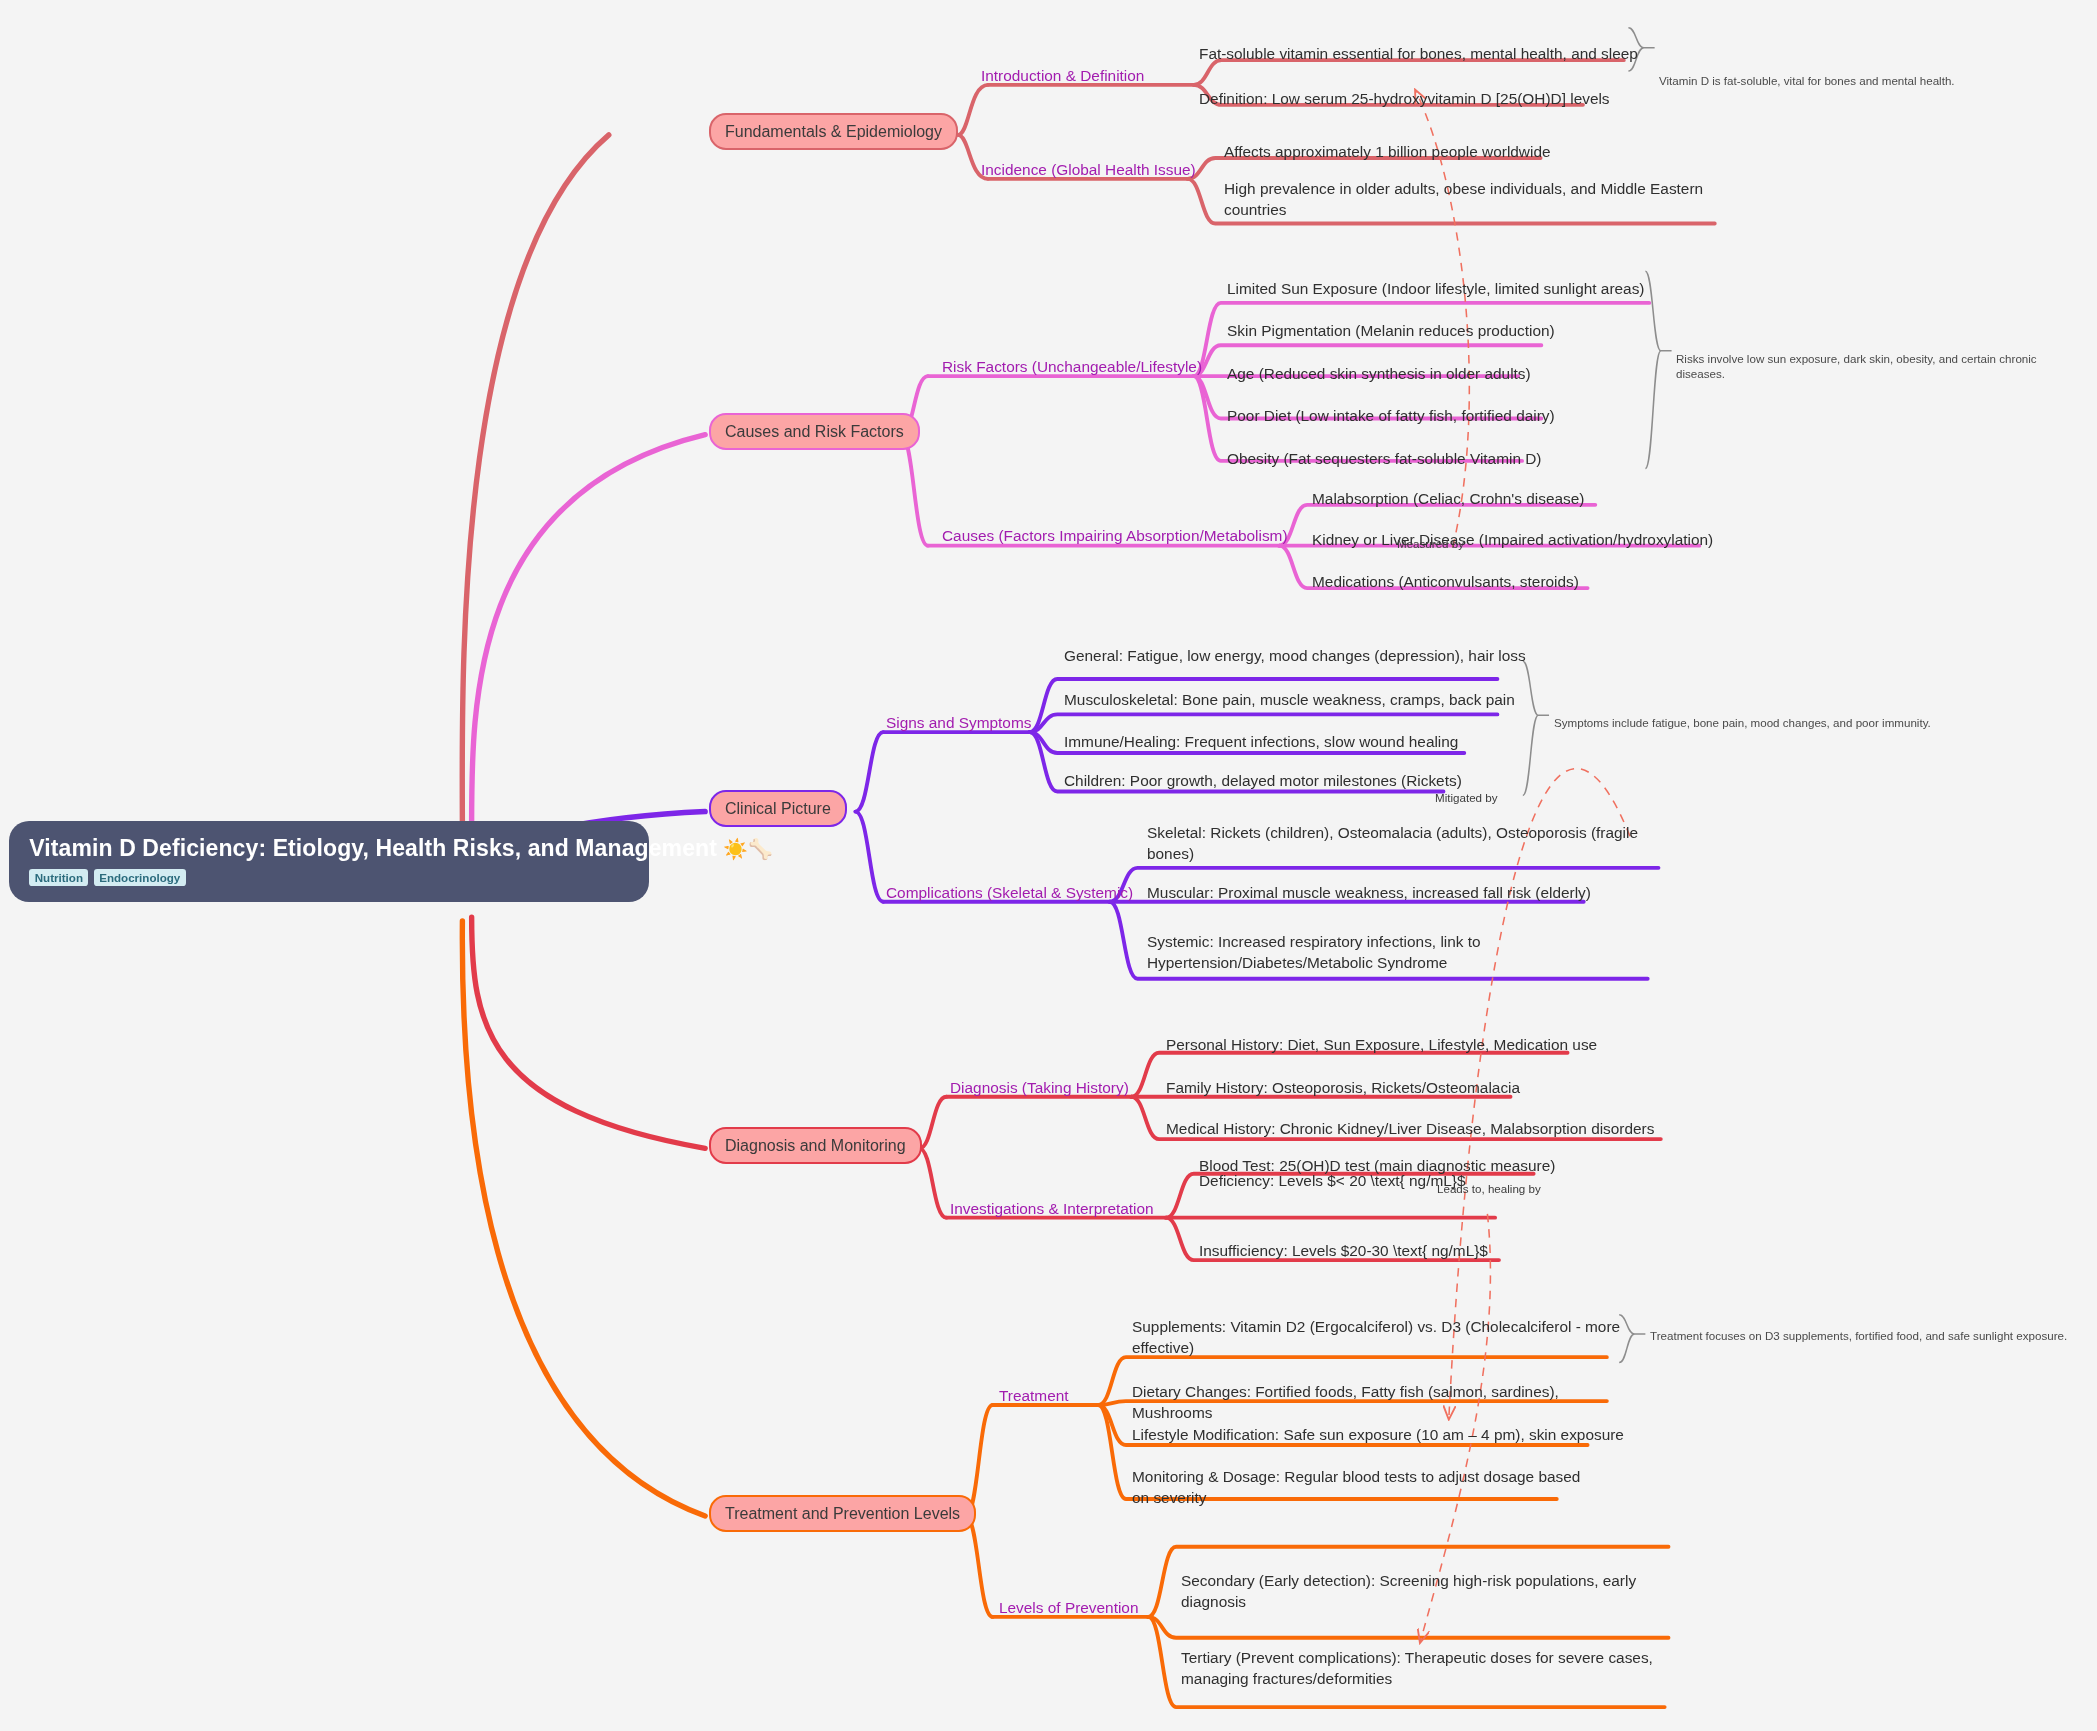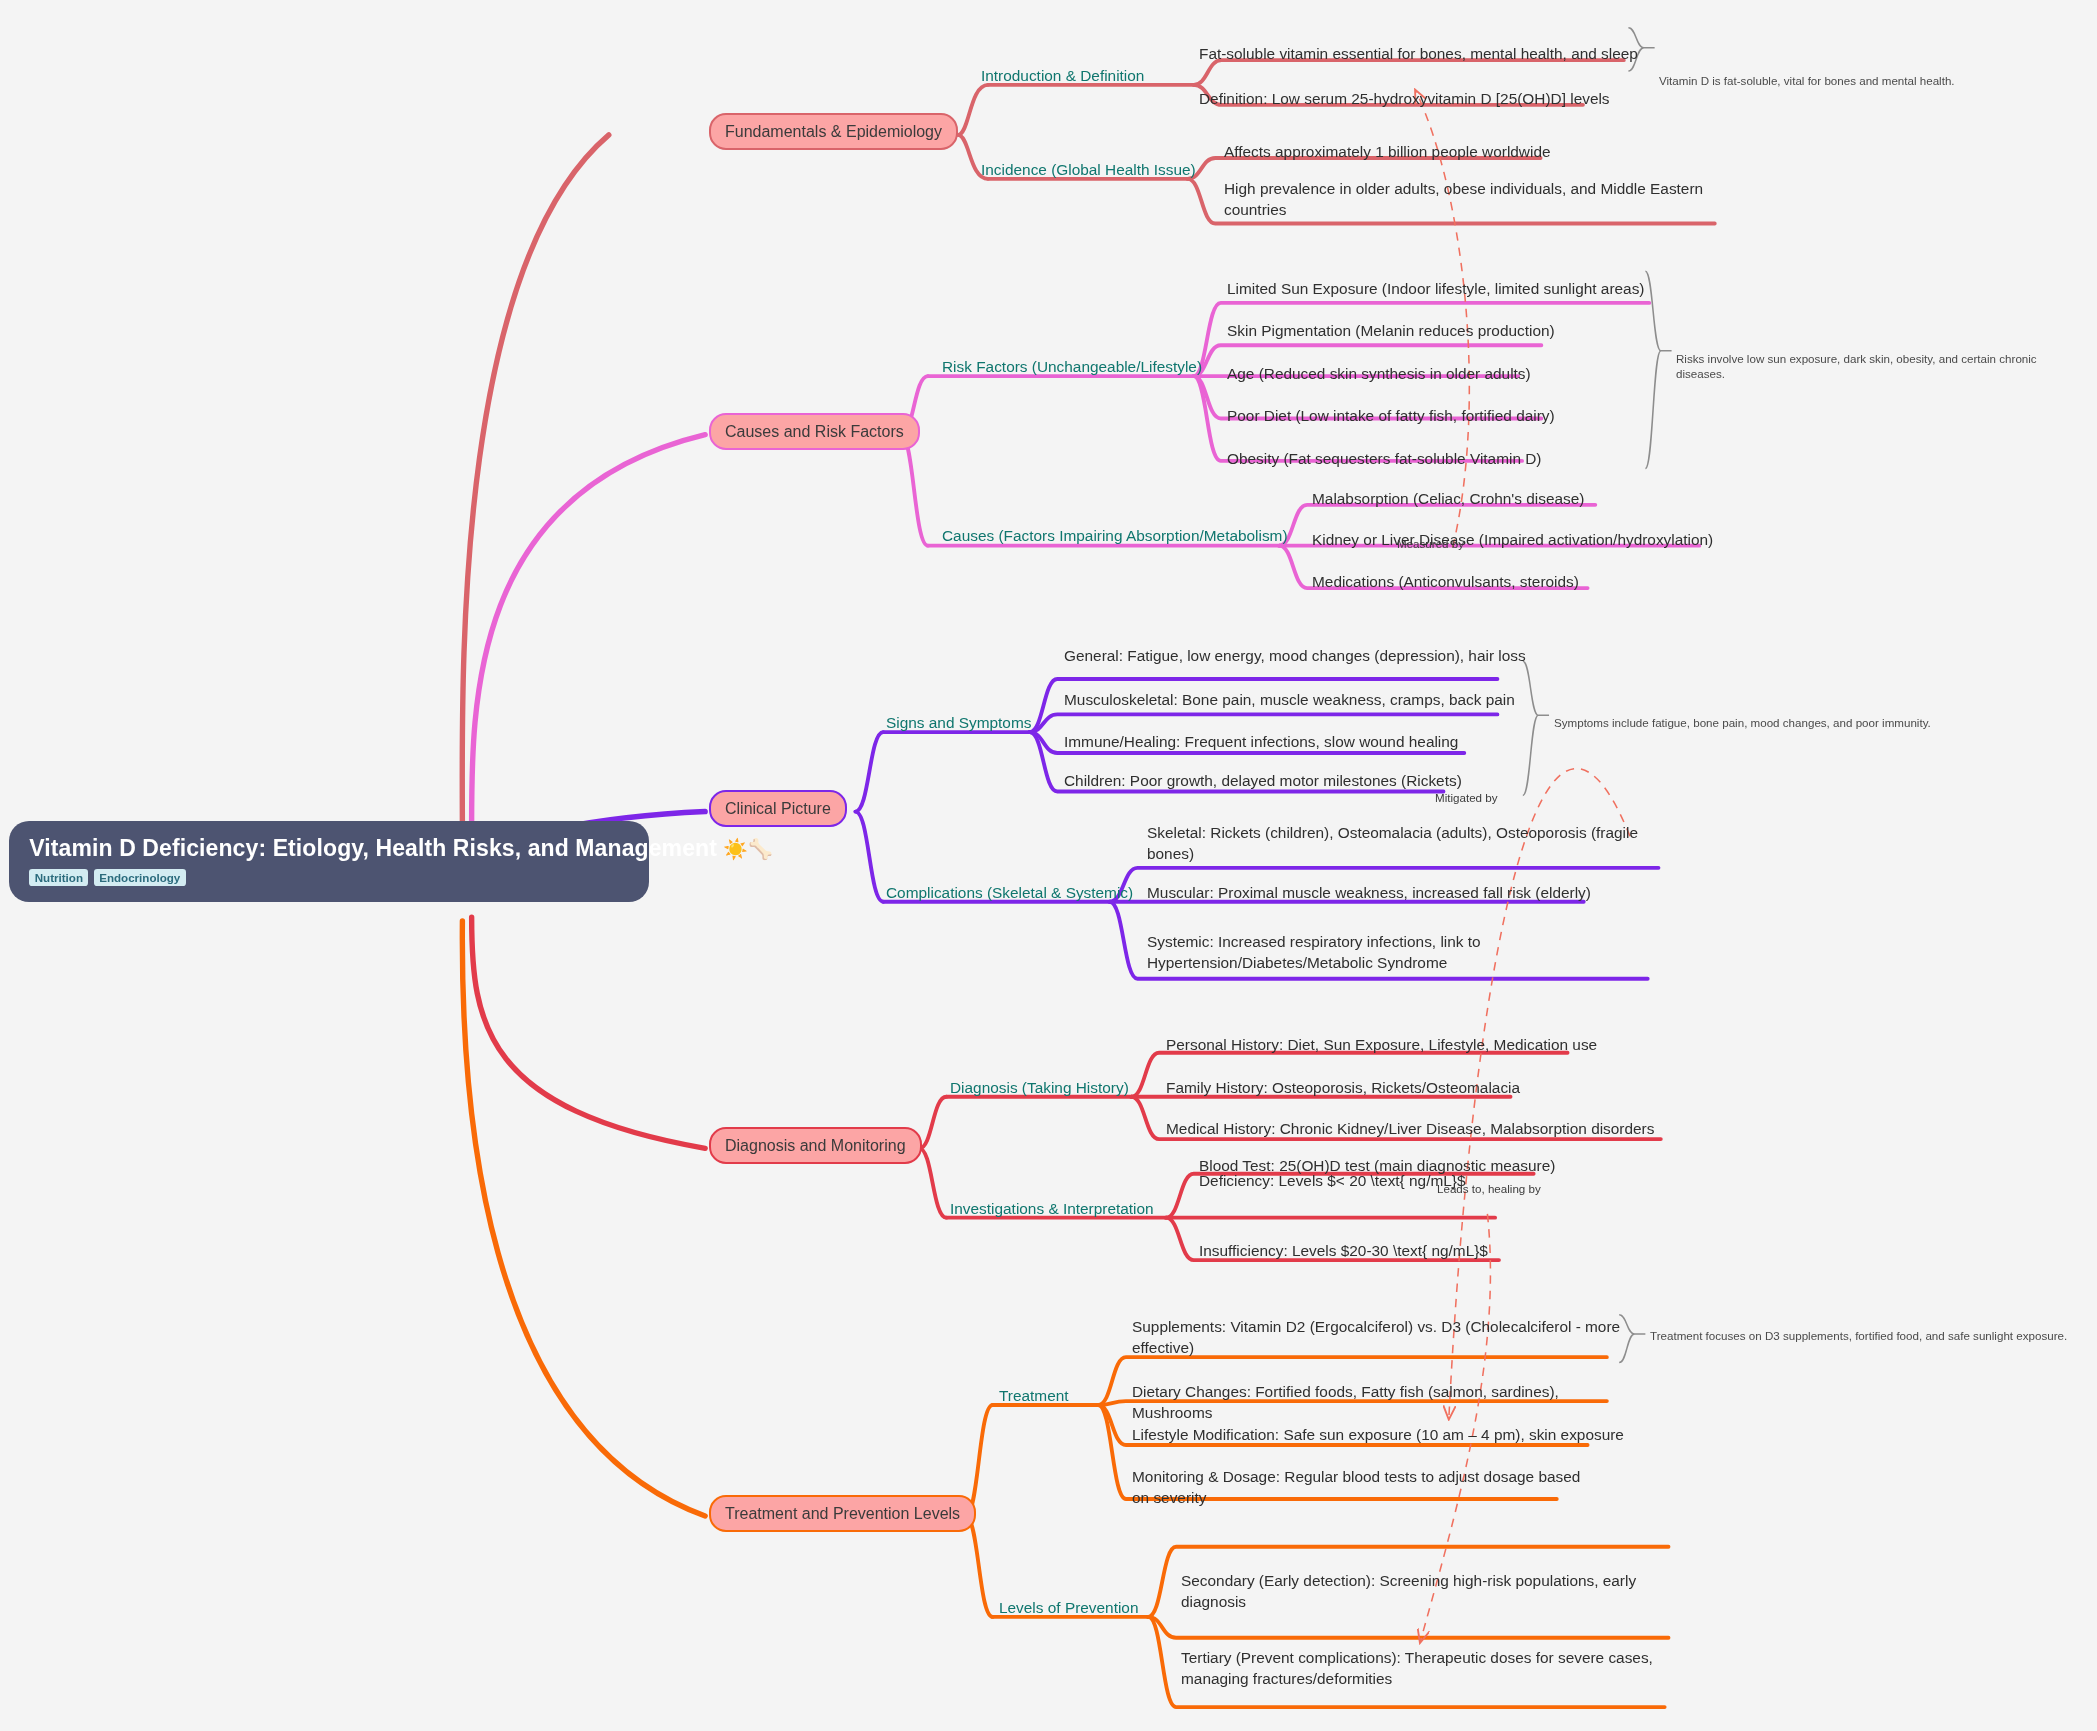--- a/index.html
+++ b/index.html
@@ -52,21 +52,21 @@
     color:#3b3b3b;
     white-space:nowrap;
     box-sizing:border-box;
     line-height:1.2;
   }
 
   
   .l2{
     position:absolute;
     font-size:15.4px;
-    color:#0f766e;
+    color:#a21caf;
     white-space:nowrap;
     line-height:1.25;
   }
 
   
   .leaf{
     position:absolute;
     font-size:15.4px;
     color:#2f2f2f;
     line-height:1.35;

